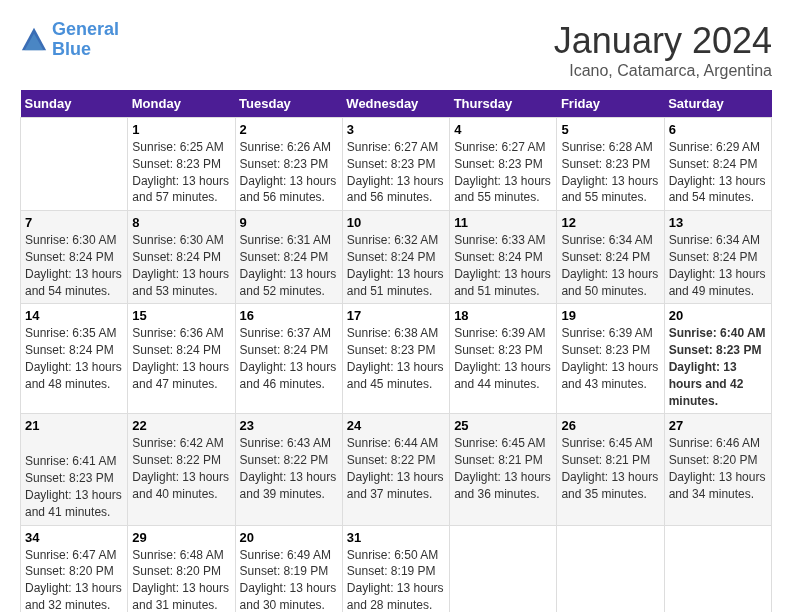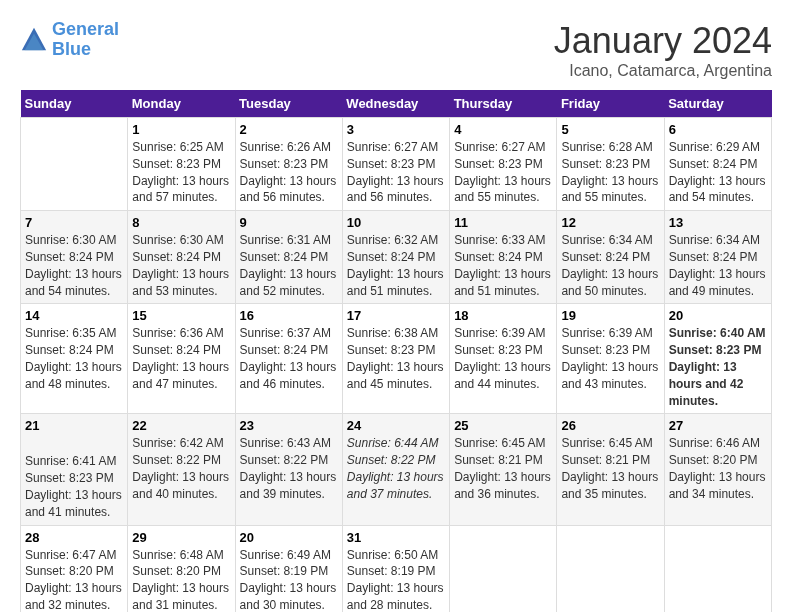--- a/index.html
+++ b/index.html
@@ -257,21 +257,21 @@
 Daylight: 13 hours and 40 minutes.</div>
         </td>
         <td>
           <div class="day-number">23</div>
           <div class="day-info" style="white-space: pre-line;">Sunrise: 6:43 AM
 Sunset: 8:22 PM
 Daylight: 13 hours and 39 minutes.</div>
         </td>
         <td>
           <div class="day-number">24</div>
-          <div class="day-info" style="white-space: pre-line; font-style: italic;">Sunrise: 6:44 AM
+          <div class="day-info" style="white-space: pre-line;">Sunrise: 6:44 AM
 Sunset: 8:22 PM
 Daylight: 13 hours and 37 minutes.</div>
         </td>
         <td>
           <div class="day-number">25</div>
           <div class="day-info" style="white-space: pre-line;">Sunrise: 6:45 AM
 Sunset: 8:21 PM
 Daylight: 13 hours and 36 minutes.</div>
         </td>
         <td>
@@ -282,21 +282,21 @@
         </td>
         <td>
           <div class="day-number">27</div>
           <div class="day-info" style="white-space: pre-line;">Sunrise: 6:46 AM
 Sunset: 8:20 PM
 Daylight: 13 hours and 34 minutes.</div>
         </td>
       </tr>
       <tr>
         <td>
-          <div class="day-number">28</div>
+          <div class="day-number">34</div>
           <div class="day-info" style="white-space: pre-line;">Sunrise: 6:47 AM
 Sunset: 8:20 PM
 Daylight: 13 hours and 32 minutes.</div>
         </td>
         <td>
           <div class="day-number">29</div>
           <div class="day-info" style="white-space: pre-line;">Sunrise: 6:48 AM
 Sunset: 8:20 PM
 Daylight: 13 hours and 31 minutes.</div>
         </td>

